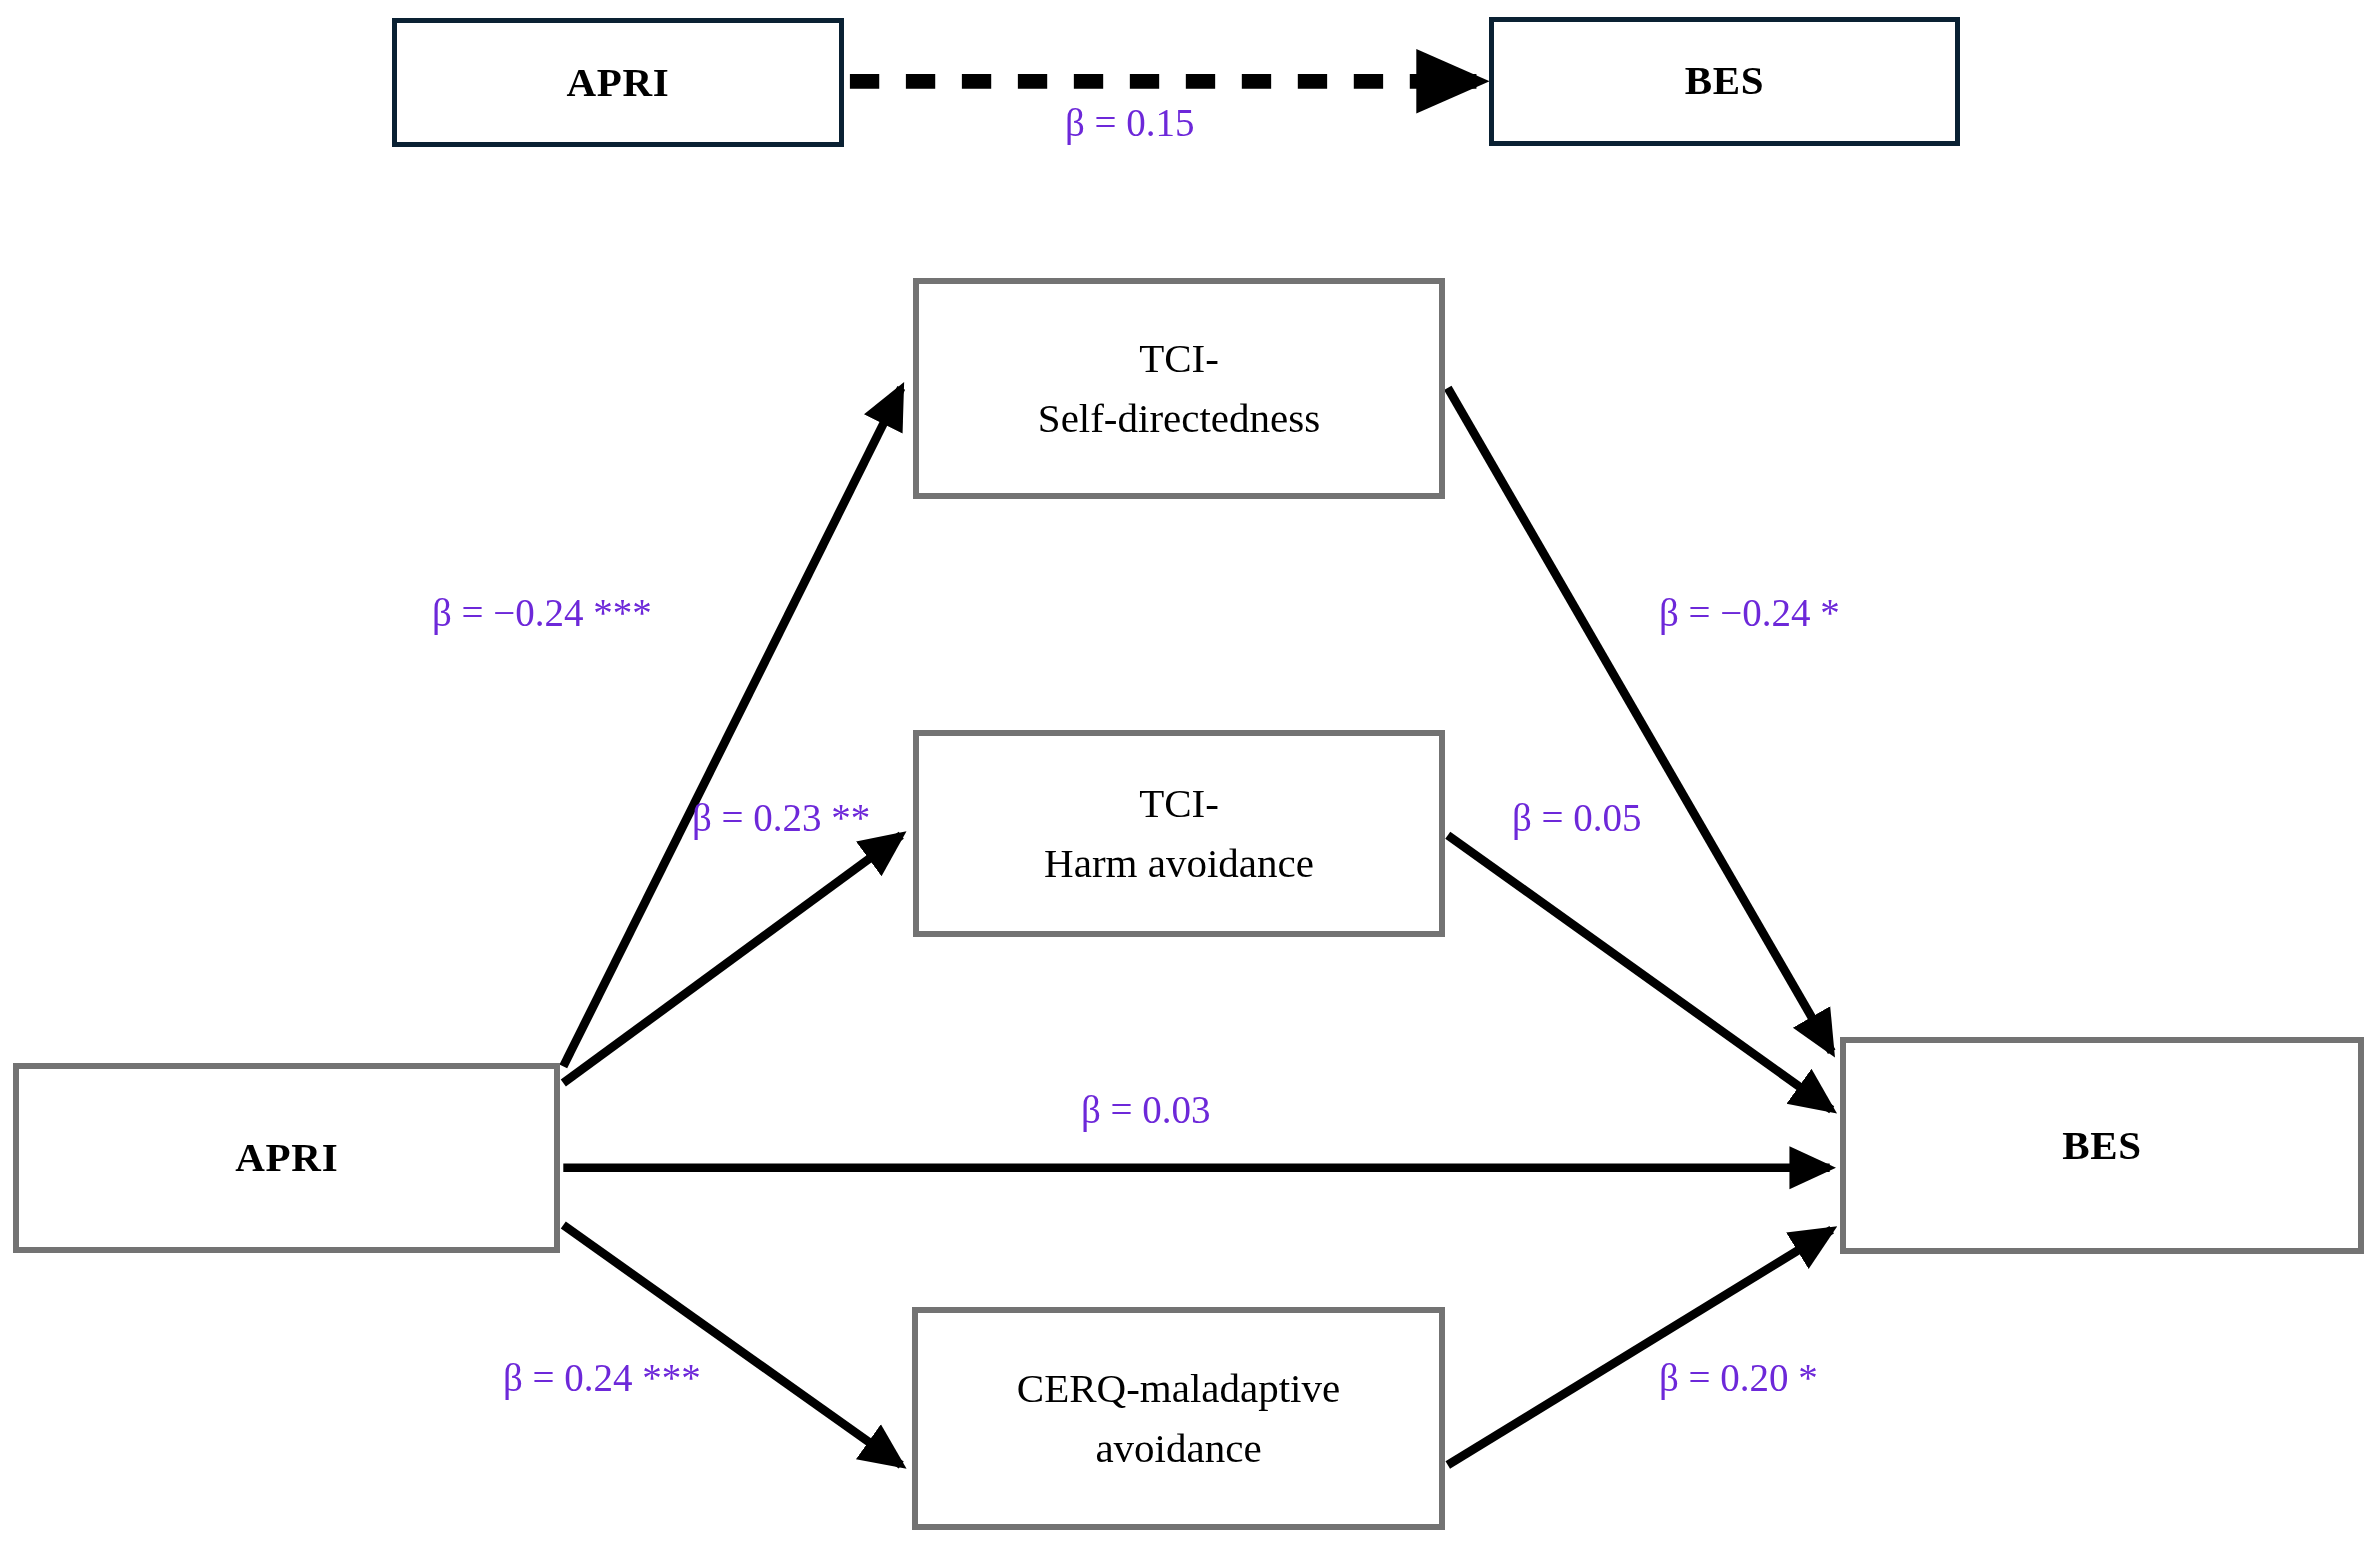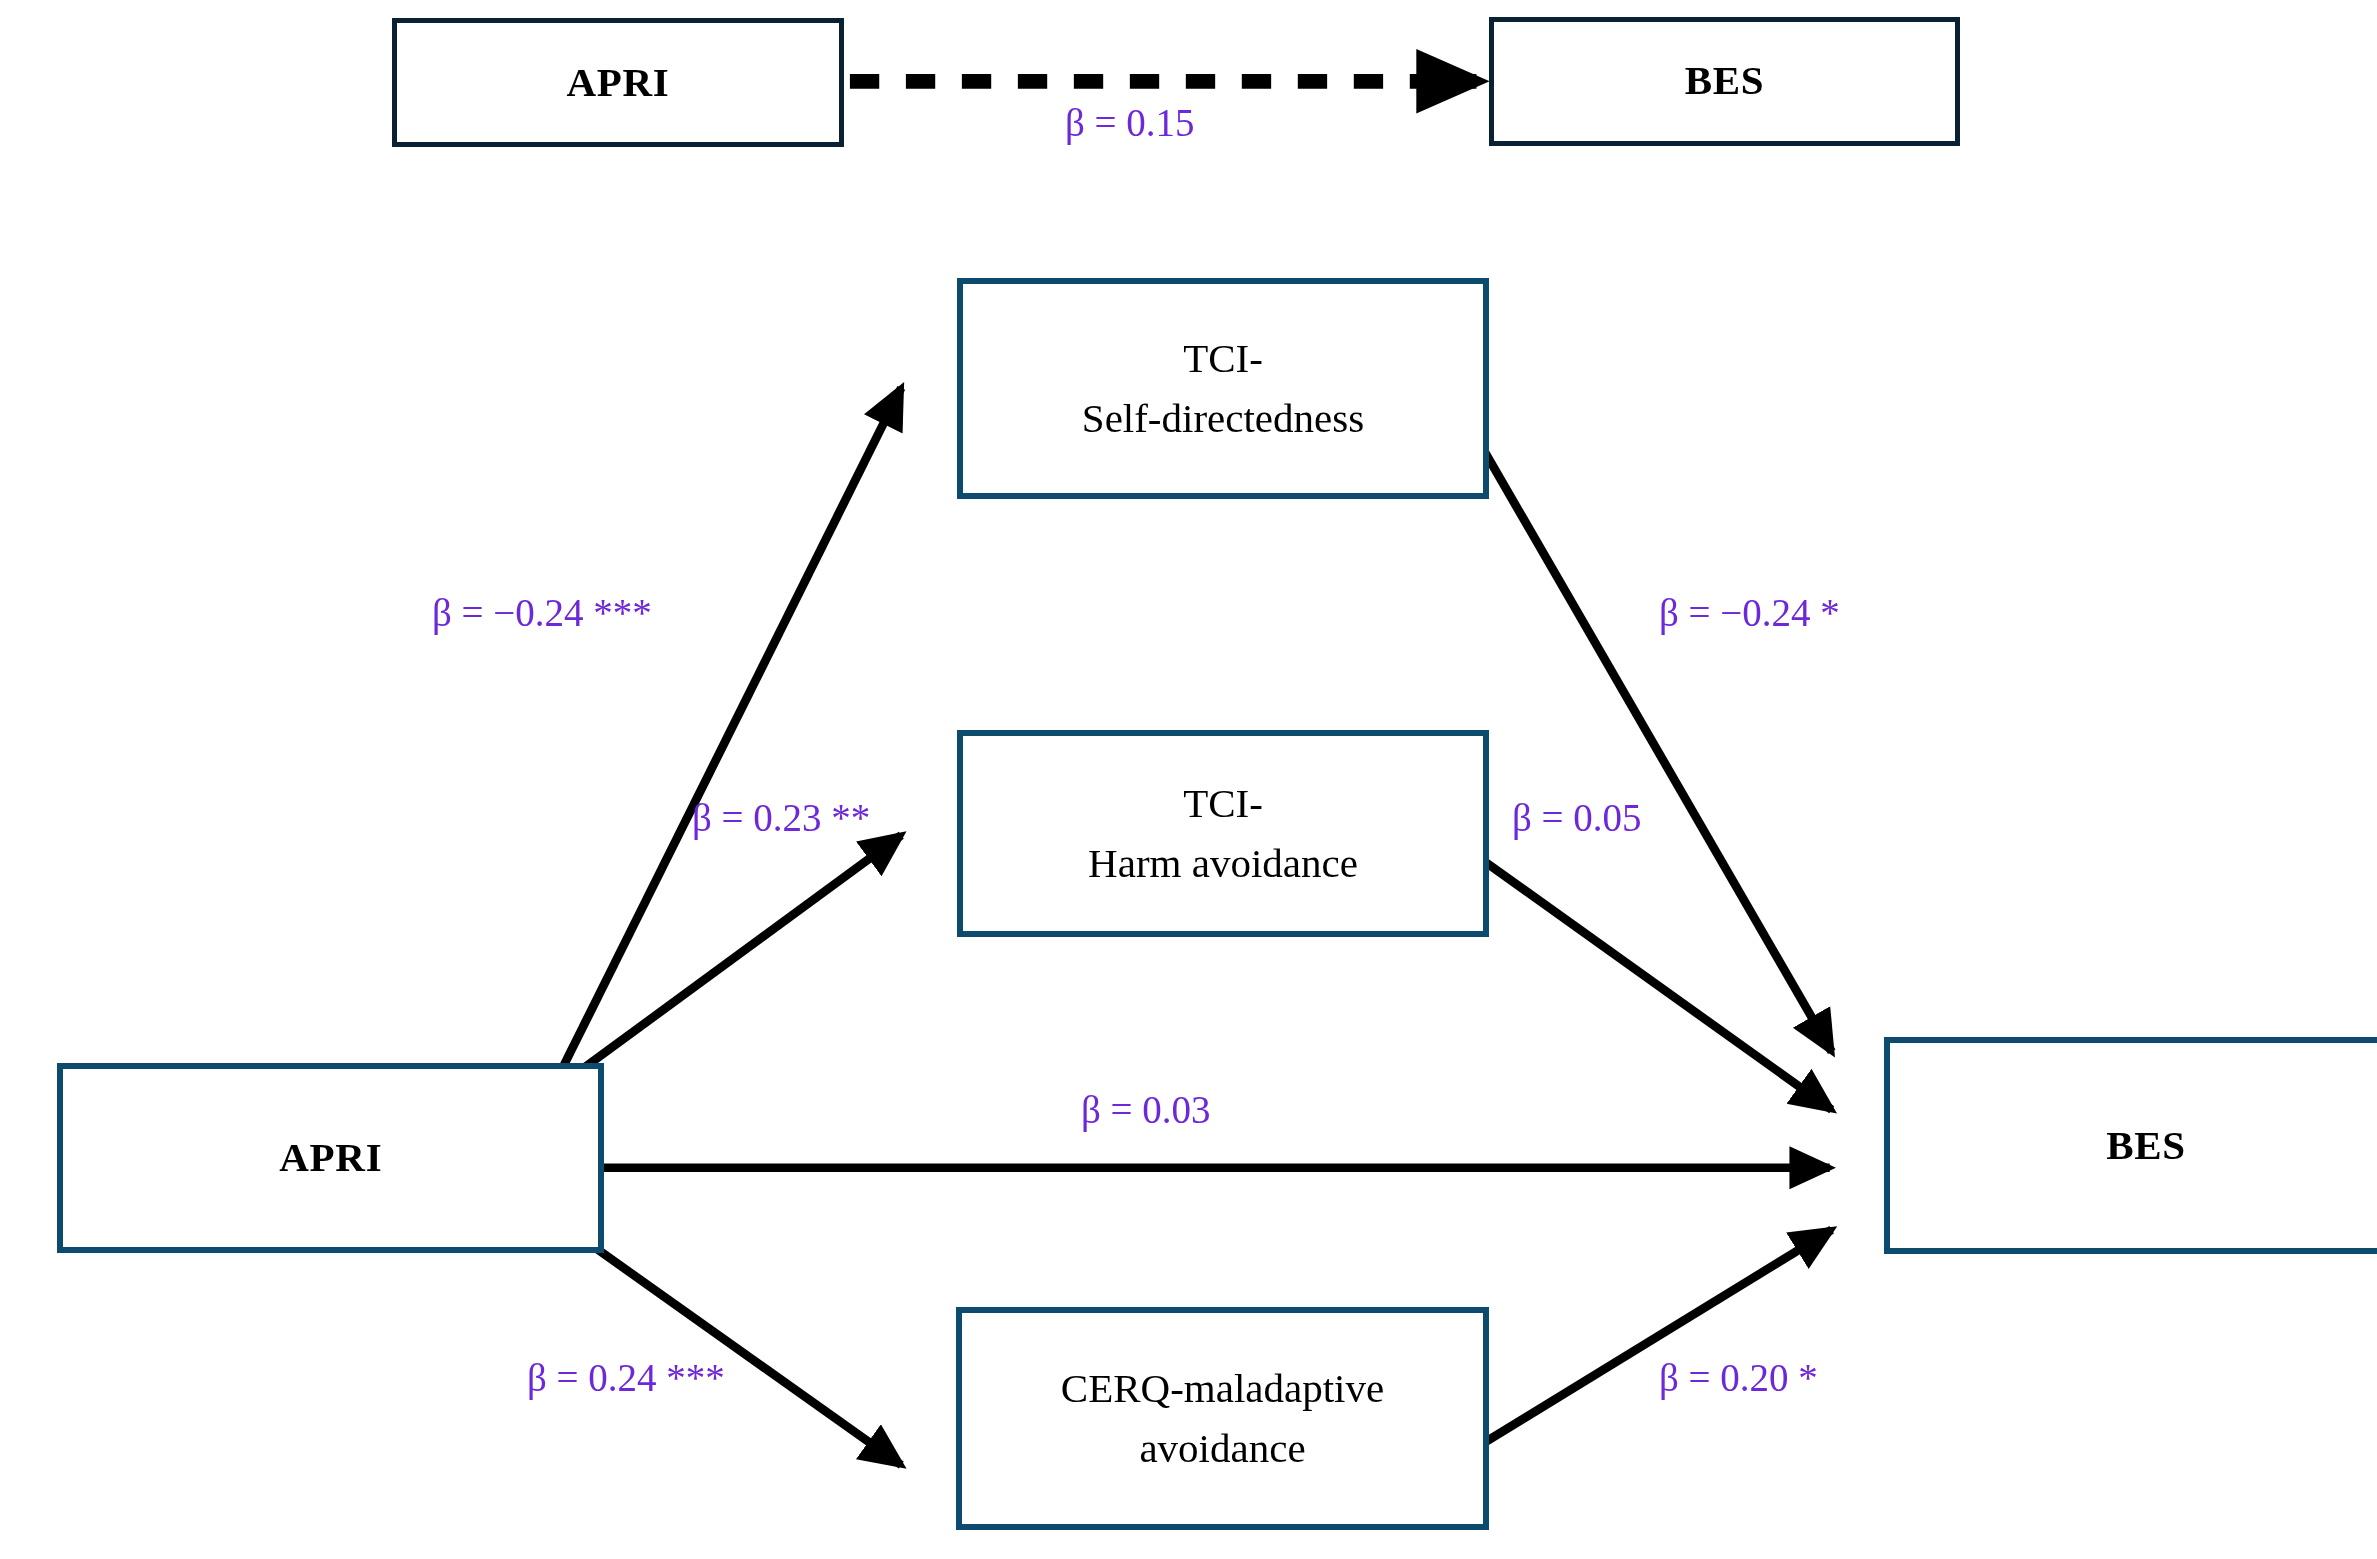--- a/index.html
+++ b/index.html
@@ -32,22 +32,21 @@
     flex-direction: column;
     align-items: center;
     justify-content: center;
     color: #000000;
     line-height: 1.45;
   }
   .node-box.navy {
     border: 5.3px solid #0a2133;
   }
   .node-box.plain {
-    border: 6px solid #0c4a6e;
-    margin-left: 44px;
+    border: 6px solid #737373;
   }
   .node-label-bold {
     font-weight: bold;
     font-size: 41px;
     letter-spacing: 0.7px;
   }
   .node-label-normal {
     font-size: 41px;
   }
   .edge-label {
@@ -126,18 +125,18 @@
   <div class="edge-label" style="left:432px; top:590px;">β = −0.24 ***</div>
 
   <div class="edge-label" style="left:1659px; top:590px;">β = −0.24 *</div>
 
   <div class="edge-label" style="left:692px; top:795px;">β = 0.23 **</div>
 
   <div class="edge-label" style="left:1501px; top:795px;margin-left:11px;">β = 0.05</div>
 
   <div class="edge-label" style="left:1081px; top:1087px;">β = 0.03</div>
 
-  <div class="edge-label" style="left:527px; top:1355px;">β = 0.24 ***</div>
+  <div class="edge-label" style="left:503px; top:1355px;">β = 0.24 ***</div>
 
   <div class="edge-label" style="left:1659px; top:1355px;">β = 0.20 *</div>
 
 </div>
 
 
 </body></html>

